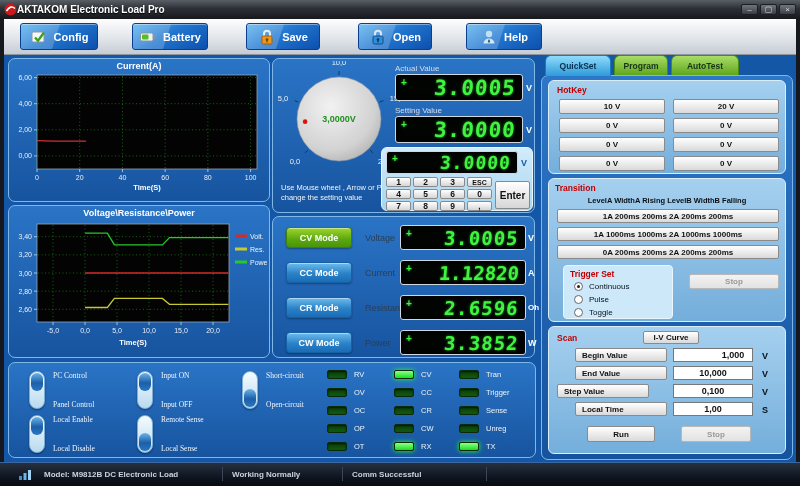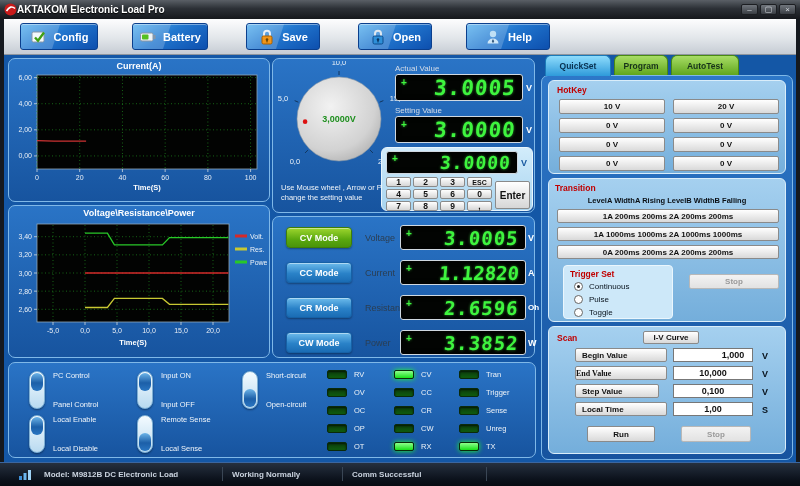--- a/index.html
+++ b/index.html
@@ -34,21 +34,21 @@
   .modebtn{position:absolute;width:66px;height:21px;border-radius:4px;color:#fff;font-size:9px;font-weight:bold;display:flex;align-items:center;justify-content:center;box-shadow:inset 0 1px 0 rgba(255,255,255,.45),0 1px 2px rgba(0,0,0,.35);}
   .modebtn.mode-normal{background:linear-gradient(#6dbcec,#2a82c8 55%,#1a6cb4);border:1px solid #1661a6;text-align:center;}
   .modebtn.mode-active{background:linear-gradient(#9ed62e,#5aa80e 60%,#4a940a);border:1px solid #3f7f08;}
   .mode-name{position:absolute;color:#2b3e52;font-size:9px;}
   
   .toggle{position:absolute;width:16px;height:38px;border-radius:8px;background:linear-gradient(#f4fbff,#b9daf0);border:1px solid #7fb0d4;box-shadow:0 1px 2px rgba(0,0,0,.4);}
   .toggle .tknob{position:absolute;left:1px;right:1px;height:18px;border-radius:7px;background:linear-gradient(#6cb4e8,#1c5fa8 55%,#2a76c2);}
   .toggle.pos-up .tknob{top:1px;}
   .toggle.pos-down .tknob{bottom:1px;}
   .tlabels{position:absolute;height:38px;display:flex;flex-direction:column;justify-content:space-between;}
-  .tlabel{color:#f0f5fa;font-size:7.5px;}
+  .tlabel{color:#f0f5fa;font-size:7.5px;font-family:Liberation Serif, serif;}
   
   .ledcol{position:absolute;display:flex;flex-direction:column;gap:9px;}
   .ledrow{display:flex;align-items:center;gap:7px;}
   .led{width:20px;height:9px;border-radius:2px;background:linear-gradient(#0c3c0c,#0f5c0f);border:1px solid #0a2a0a;box-shadow:inset 0 1px 2px rgba(0,0,0,.6);}
   .led.led-on{background:linear-gradient(#8dff8d,#19e019);box-shadow:0 0 5px #2f2;}
   .ledlabel{color:#eef3f8;font-size:7.5px;}
   
   .tab{position:absolute;top:0;height:21px;border-radius:6px 6px 0 0;display:flex;align-items:center;justify-content:center;font-size:8.5px;font-weight:bold;}
   .tab.tab-active{background:linear-gradient(#8edcfc,#2e9ada);color:#07304f;border:1px solid #1b7ab8;border-bottom:none;z-index:3;}
   .tab.tab-green{background:linear-gradient(#a8dd66,#5ca318);color:#17331a;border:1px solid #4a8a12;border-bottom:none;z-index:1;}
@@ -115,21 +115,21 @@
     </div>
     <div class="tbtn" style="left:354px;width:74px;">
       <svg width="18" height="18">
         <path d="M6,8 v-2.2 a3,3 0 0 1 6,0 V8" stroke="#dfe8f0" stroke-width="2" fill="none"></path>
         <rect x="4" y="8" width="10" height="8" rx="1.5" fill="#2e8fd8" stroke="#0d4a8a"></rect>
         <circle cx="9" cy="11.6" r="1.3" fill="#0a3560"></circle>
         <rect x="8.4" y="12" width="1.2" height="2.4" fill="#0a3560"></rect>
       </svg>
       <span>Open</span>
     </div>
-    <div class="tbtn" style="left:462px;width:84px;align-items:center;">
+    <div class="tbtn" style="left:462px;width:76px;align-items:center;">
       <svg width="18" height="18">
         <circle cx="9" cy="6" r="3.2" fill="#bfe0f5"></circle>
         <path d="M3.5,15.5 a5.5,5 0 0 1 11,0 z" fill="#cfe7f8"></path>
         <path d="M9,11 l1.2,2.2 -1.2,2 -1.2,-2 z" fill="#30557a"></path>
       </svg>
       <span>Help</span>
     </div>
   </div>
 
   <div class="main">
@@ -473,25 +473,25 @@
       </div>
 
       <div class="box" style="left:6px;top:250px;width:238px;height:128px;">
         <div class="red-title" style="left:8px;top:6px;">Scan</div>
         <div class="wbtn" style="left:94px;top:4px;width:56px;height:13px;">I-V Curve</div>
 
         <div class="wbtn" style="left:26px;top:21px;width:92px;height:14px;justify-content:flex-start;padding-left:6px;">Begin Value</div>
         <div class="vfield" style="left:124px;top:21px;width:80px;height:14px;padding-left:40px;">1,000</div>
         <div class="scan-unit" style="left:213px;top:24px;">V</div>
 
-        <div class="wbtn" style="left:26px;top:39px;width:92px;height:14px;justify-content:flex-start;font-family:Liberation Serif, serif;">End Value</div>
+        <div class="wbtn" style="left:26px;top:39px;width:92px;height:14px;justify-content:flex-start;padding-left:6px;">End Value</div>
         <div class="vfield" style="left:124px;top:39px;width:80px;height:14px;">10,000</div>
         <div class="scan-unit" style="left:213px;top:42px;">V</div>
 
-        <div class="wbtn" style="left:26px;top:57px;width:84px;height:14px;justify-content:flex-start;padding-left:6px;">Step Value</div>
+        <div class="wbtn" style="left:8px;top:57px;width:92px;height:14px;justify-content:flex-start;padding-left:6px;">Step Value</div>
         <div class="vfield" style="left:124px;top:57px;width:80px;height:14px;">0,100</div>
         <div class="scan-unit" style="left:213px;top:60px;">V</div>
 
         <div class="wbtn" style="left:26px;top:75px;width:92px;height:14px;justify-content:flex-start;padding-left:6px;">Local Time</div>
         <div class="vfield" style="left:124px;top:75px;width:80px;height:14px;">1,00</div>
         <div class="scan-unit" style="left:213px;top:78px;">S</div>
 
         <div class="wbtn" style="left:38px;top:99px;width:68px;height:16px;">Run</div>
         <div class="wbtn disabled" style="left:132px;top:99px;width:70px;height:16px;">Stop</div>
       </div>

